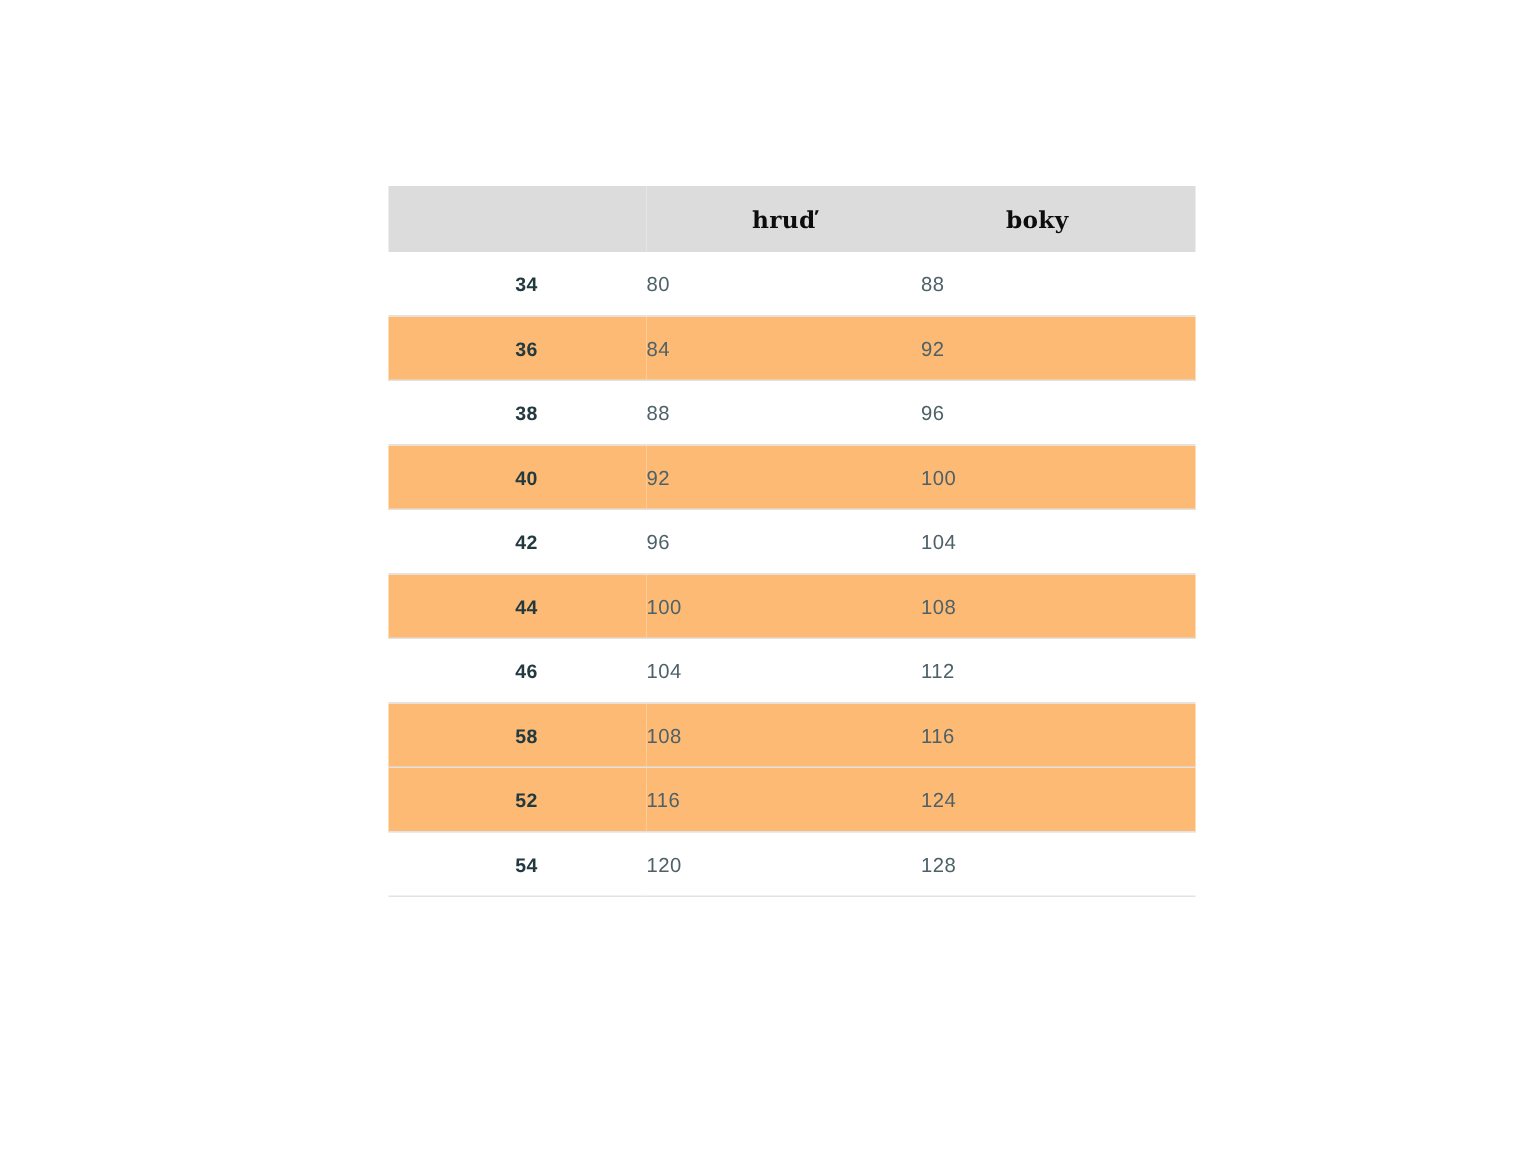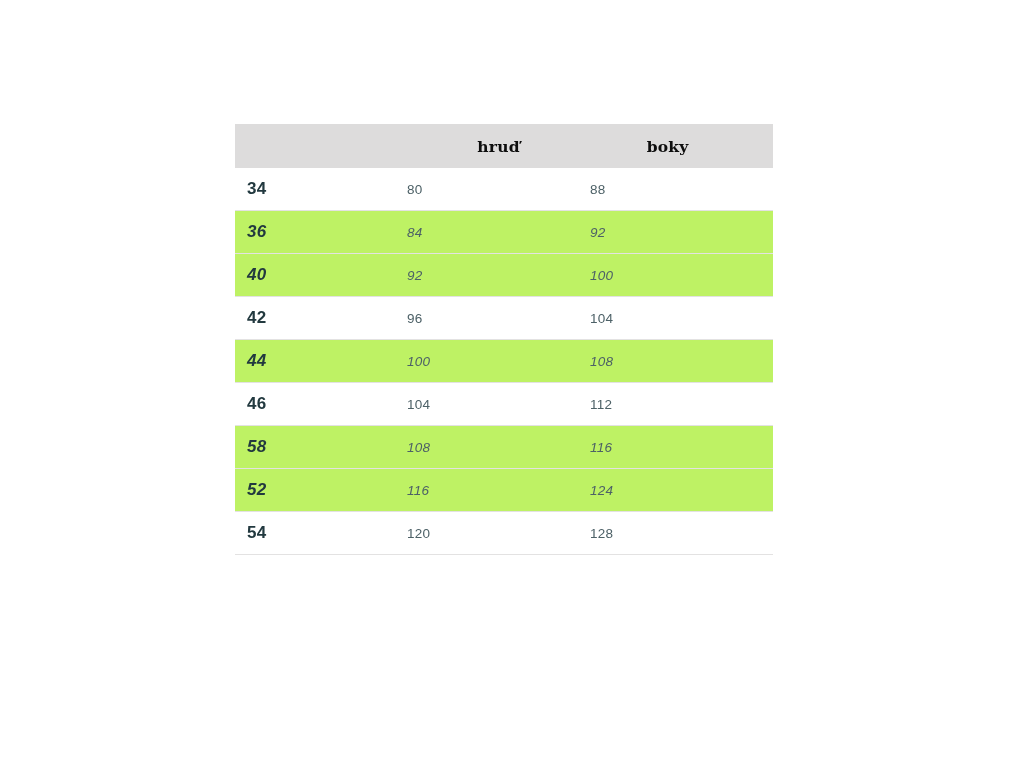--- a/index.html
+++ b/index.html
@@ -17,21 +17,21 @@
 
   .page {
     position: relative;
     width: 1024px;
     height: 768px;
     background: #ffffff;
   }
 
   .table-wrap {
     position: absolute;
-    left: 235px;
+    left: 259px;
     top: 124px;
     width: 538px;
   }
 
   table.size-table {
     width: 538px;
     border-collapse: collapse;
     table-layout: fixed;
   }
 
@@ -67,41 +67,40 @@
     
     padding-right: 28px;
   }
 
   
   tbody tr {
     background: #ffffff;
     border-bottom: 1px solid #e3e2e2;
   }
   tbody tr.striped {
-    background: #bef264;
-    font-style: italic;
+    background: #fdba74;
   }
   tbody tr:last-child {
     border-bottom: 1px solid #e3e2e2;
   }
 
   tbody td {
     height: 42px;
     padding: 0;
     margin: 0;
     vertical-align: middle;
     border: 0;
   }
 
   td.cell-size {
     font-family: "Liberation Sans", sans-serif;
     font-weight: bold;
-    font-size: 17px;
+    font-size: 13px;
     color: #22393f;
-    text-align: left;
+    text-align: center;
     padding-left: 12px;
     letter-spacing: 0.2px;
   }
 
   td.cell-measure {
     font-family: "Liberation Sans", sans-serif;
     font-weight: normal;
     font-size: 13.5px;
     color: #4d6167;
     text-align: left;
@@ -134,20 +133,25 @@
       <tr>
             <td class="cell-size">34</td>
             <td class="cell-measure">80</td>
             <td class="cell-measure">88</td>
           </tr>
           <tr class="striped">
             <td class="cell-size">36</td>
             <td class="cell-measure">84</td>
             <td class="cell-measure">92</td>
           </tr>
+          <tr>
+            <td class="cell-size">38</td>
+            <td class="cell-measure">88</td>
+            <td class="cell-measure">96</td>
+          </tr>
           <tr class="striped">
             <td class="cell-size">40</td>
             <td class="cell-measure">92</td>
             <td class="cell-measure">100</td>
           </tr>
           <tr>
             <td class="cell-size">42</td>
             <td class="cell-measure">96</td>
             <td class="cell-measure">104</td>
           </tr>

